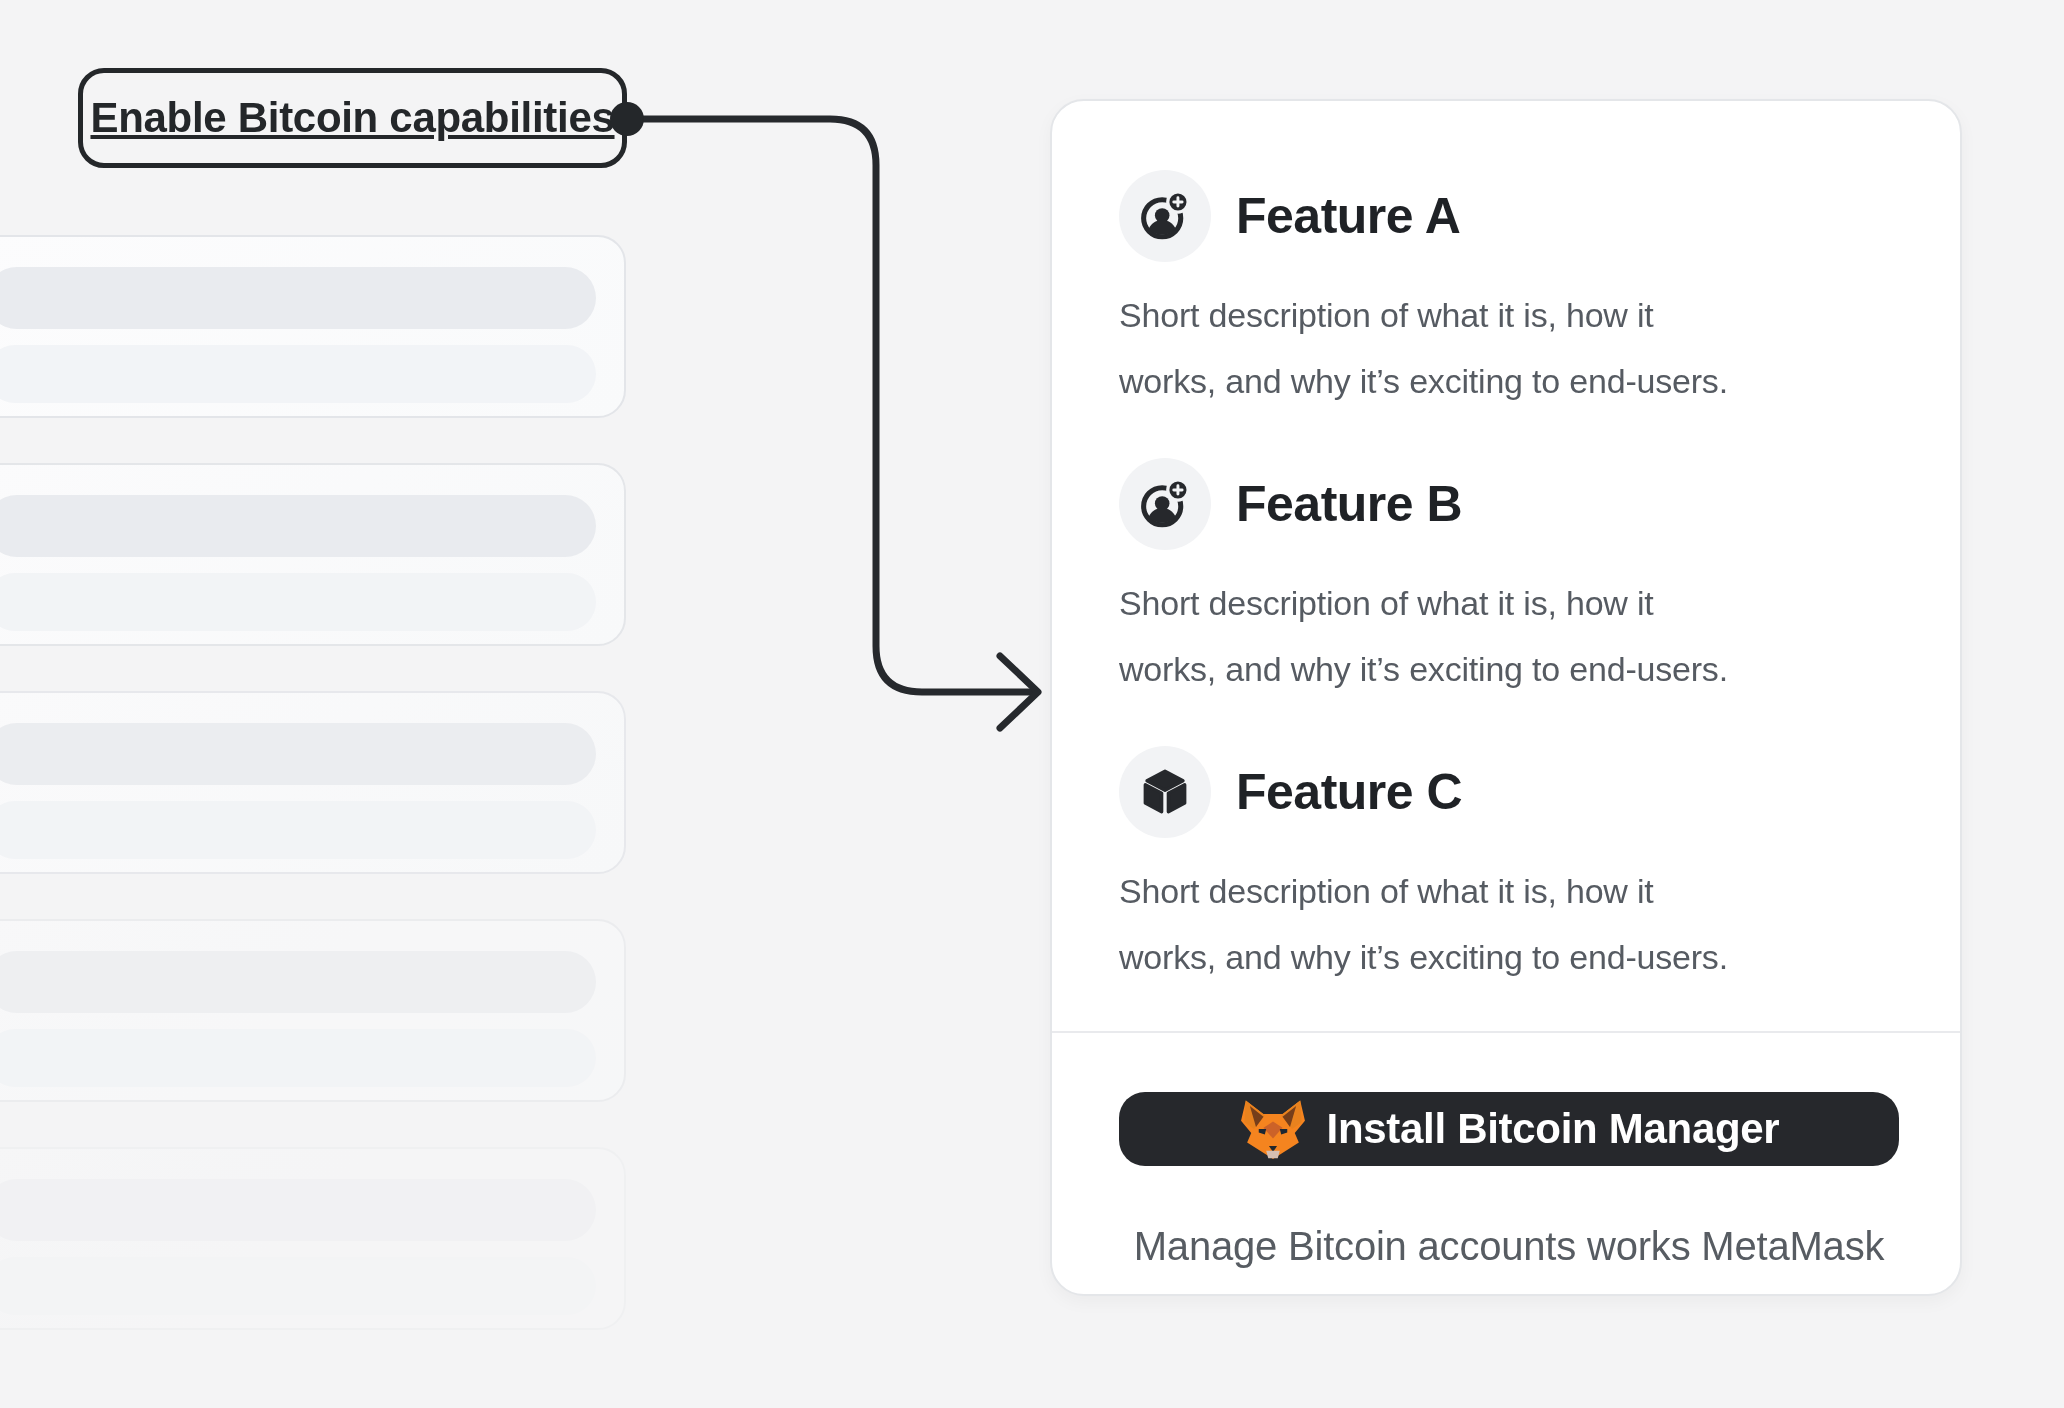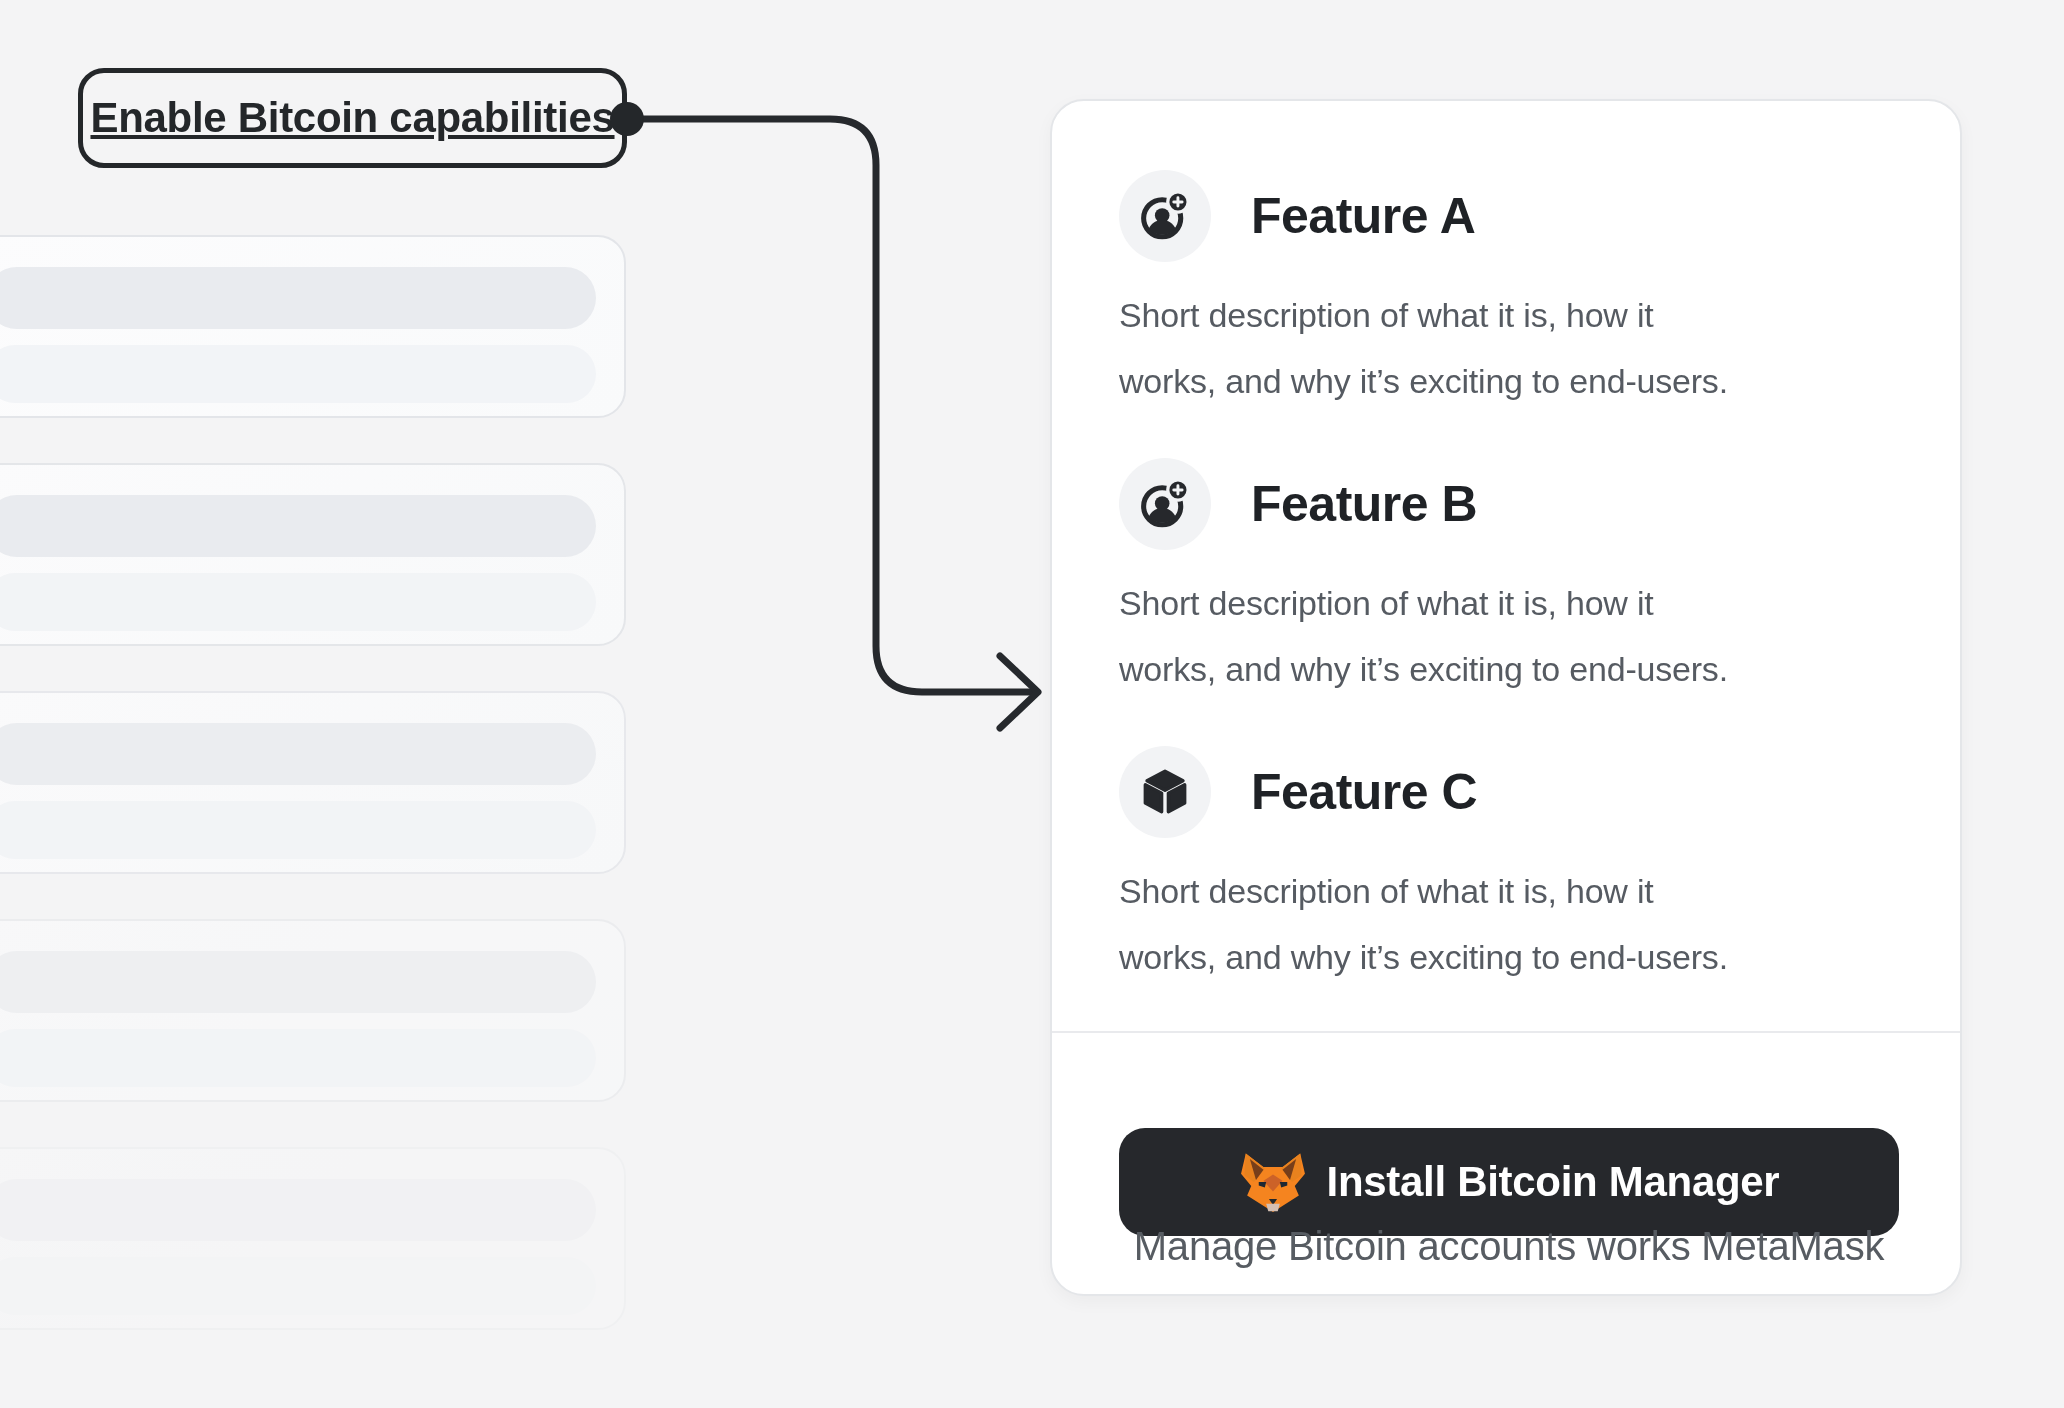--- a/index.html
+++ b/index.html
@@ -79,21 +79,21 @@
     background: #f2f3f5;
     display: flex; align-items: center; justify-content: center;
   }
   .feature-icon-wrap svg { width: 54px; height: 54px; }
   .row-a .feature-icon-wrap { top: 69px; }
   .row-b .feature-icon-wrap { top: 357px; }
   .row-c .feature-icon-wrap { top: 645px; }
 
   .feature-title {
     position: absolute;
-    left: 199px;
+    left: 184px;
     height: 92px;
     display: flex; align-items: center;
     font-size: 50px; font-weight: 700;
     color: #1f2226;
     letter-spacing: -0.5px;
     white-space: nowrap;
   }
   .row-a .feature-title { top: 69px; }
   .row-b .feature-title { top: 357px; }
   .row-c .feature-title { top: 645px; }
@@ -114,28 +114,27 @@
   .panel-divider {
     position: absolute;
     left: 0; right: 0; top: 930px;
     height: 2px;
     background: #e9eaed;
   }
 
   .install-button {
     position: absolute;
     left: 67px; top: 991px;
-    width: 780px; height: 108px;
+    width: 780px; height: 74px;
     background: #26282c;
     border: none;
     border-radius: 26px;
     display: flex; align-items: center; justify-content: center;
     gap: 20px;
     cursor: pointer;
-    margin-top: 36px;
   }
   .install-button svg { width: 68px; height: 64px; }
   .install-button .btn-label {
     color: #ffffff;
     font-size: 42px; font-weight: 700;
     letter-spacing: -0.3px;
     white-space: nowrap;
   }
 
   .install-caption {

